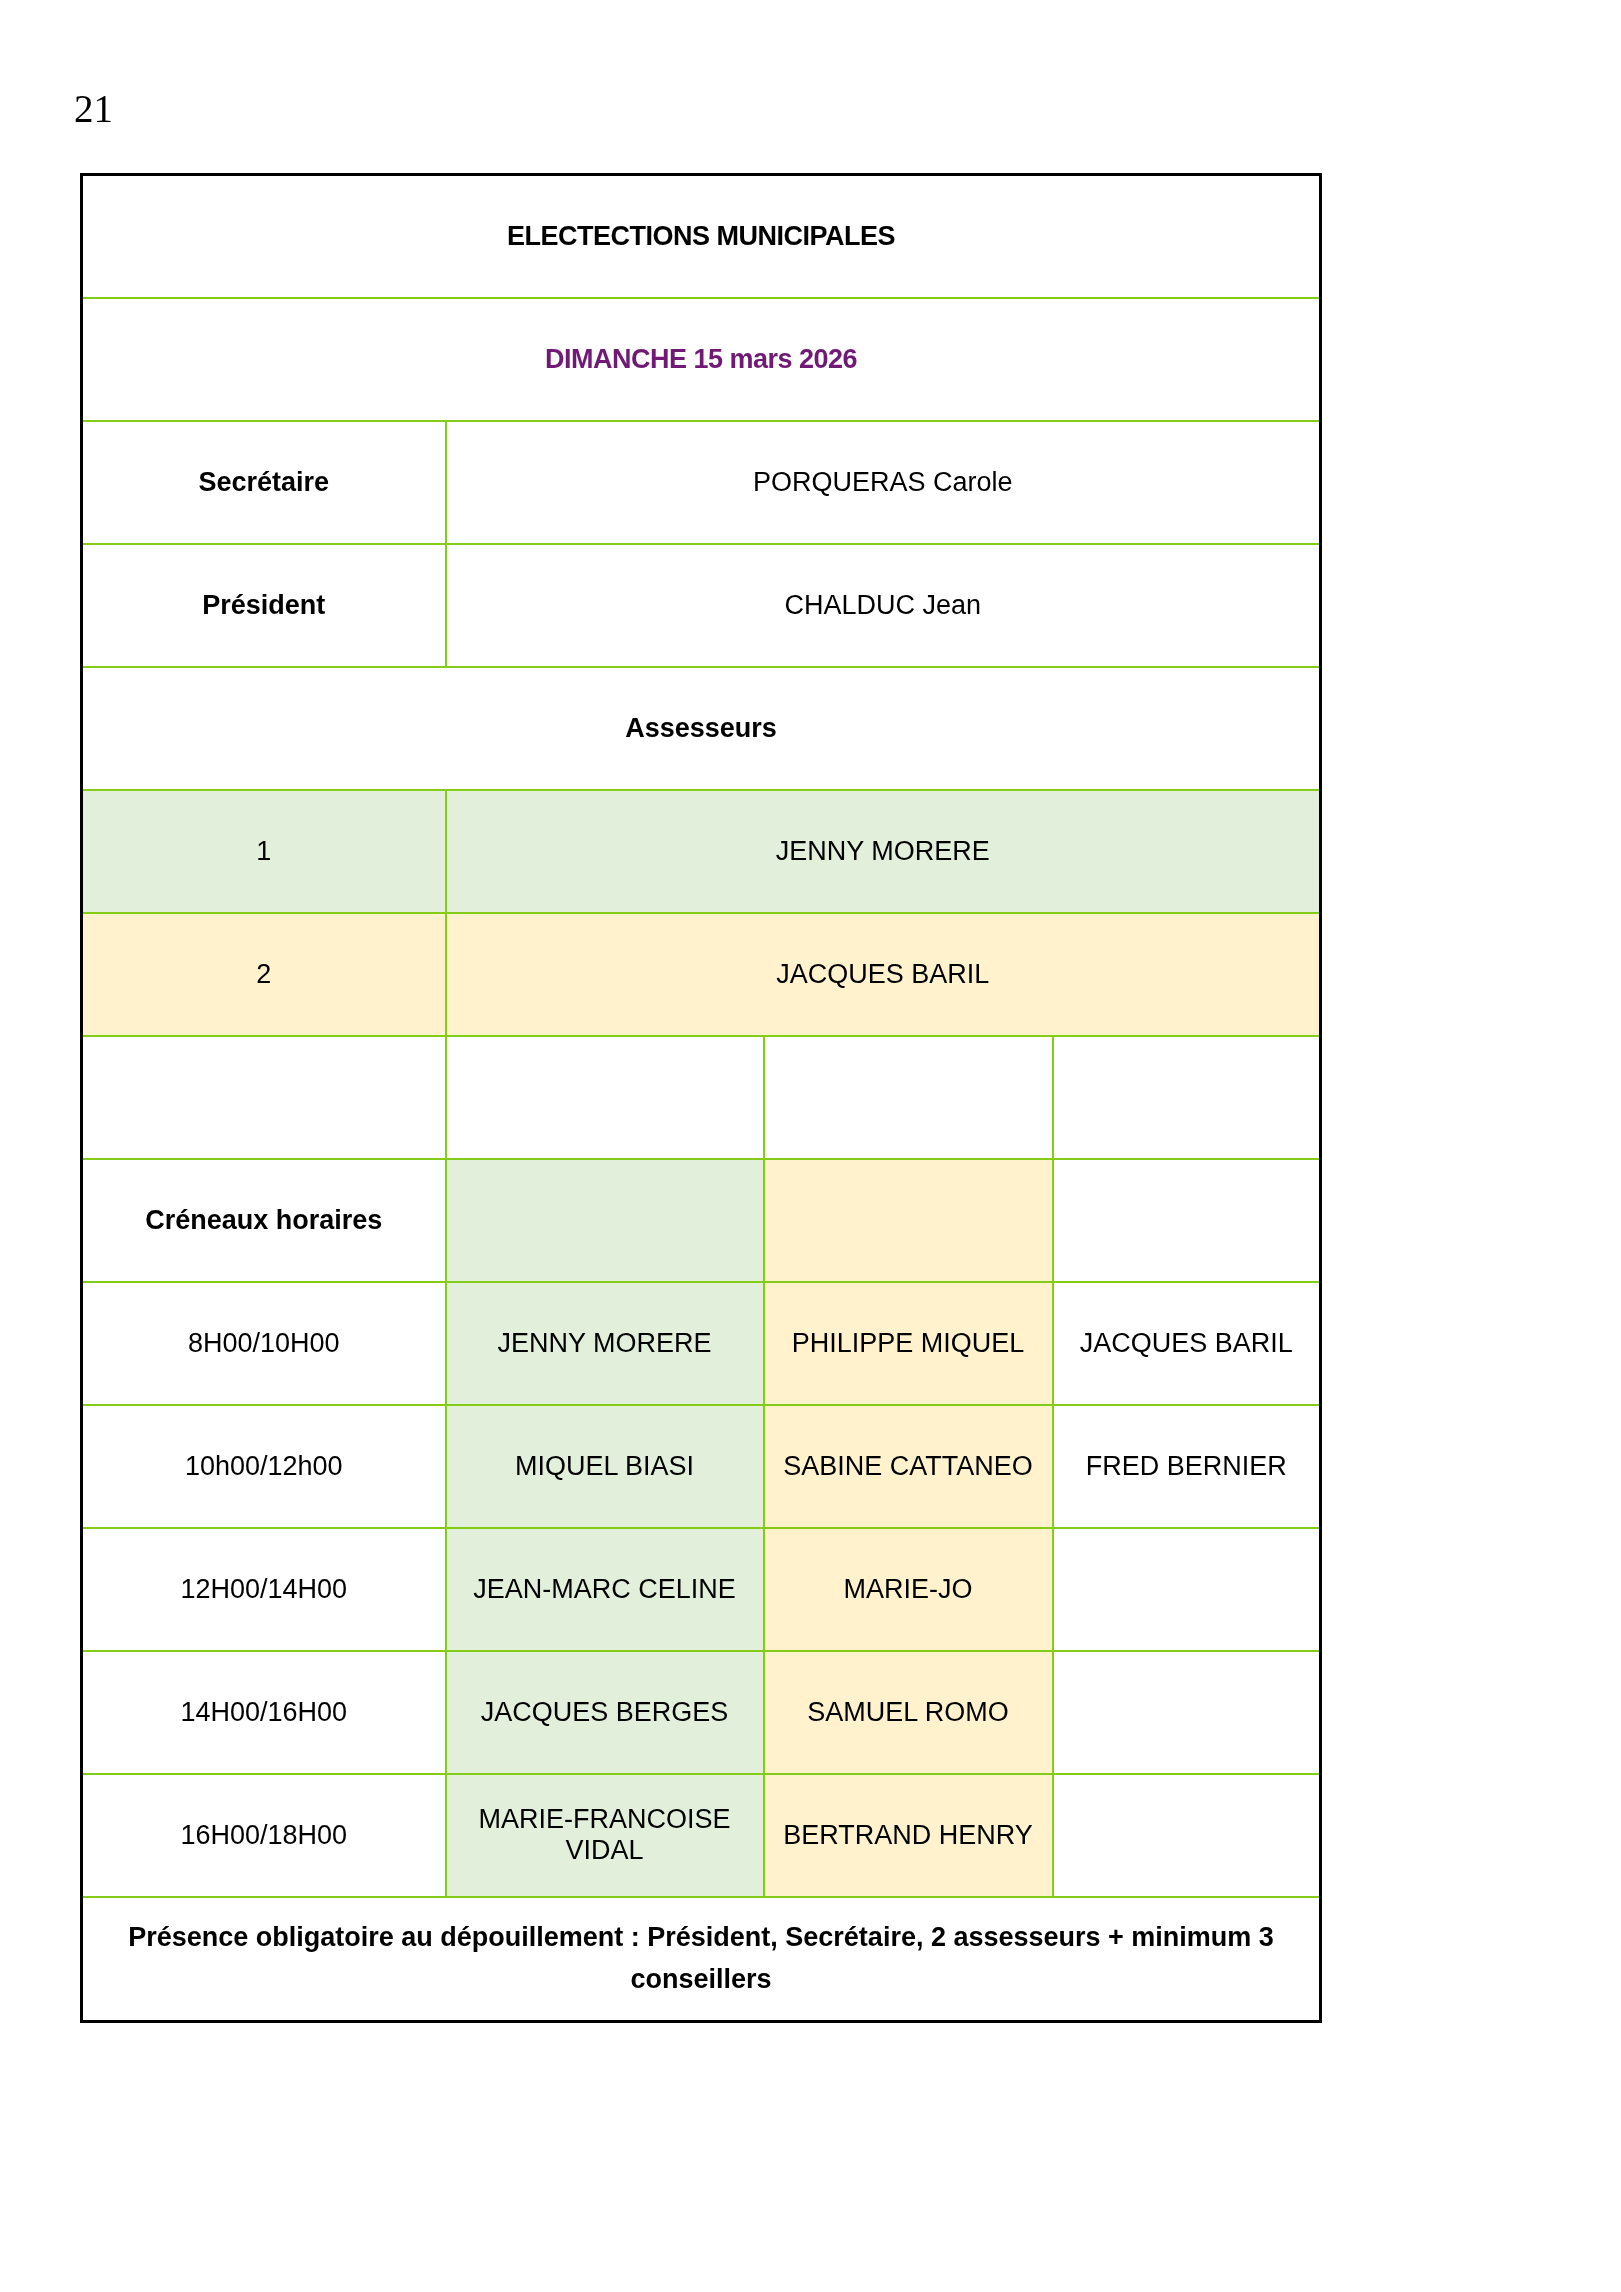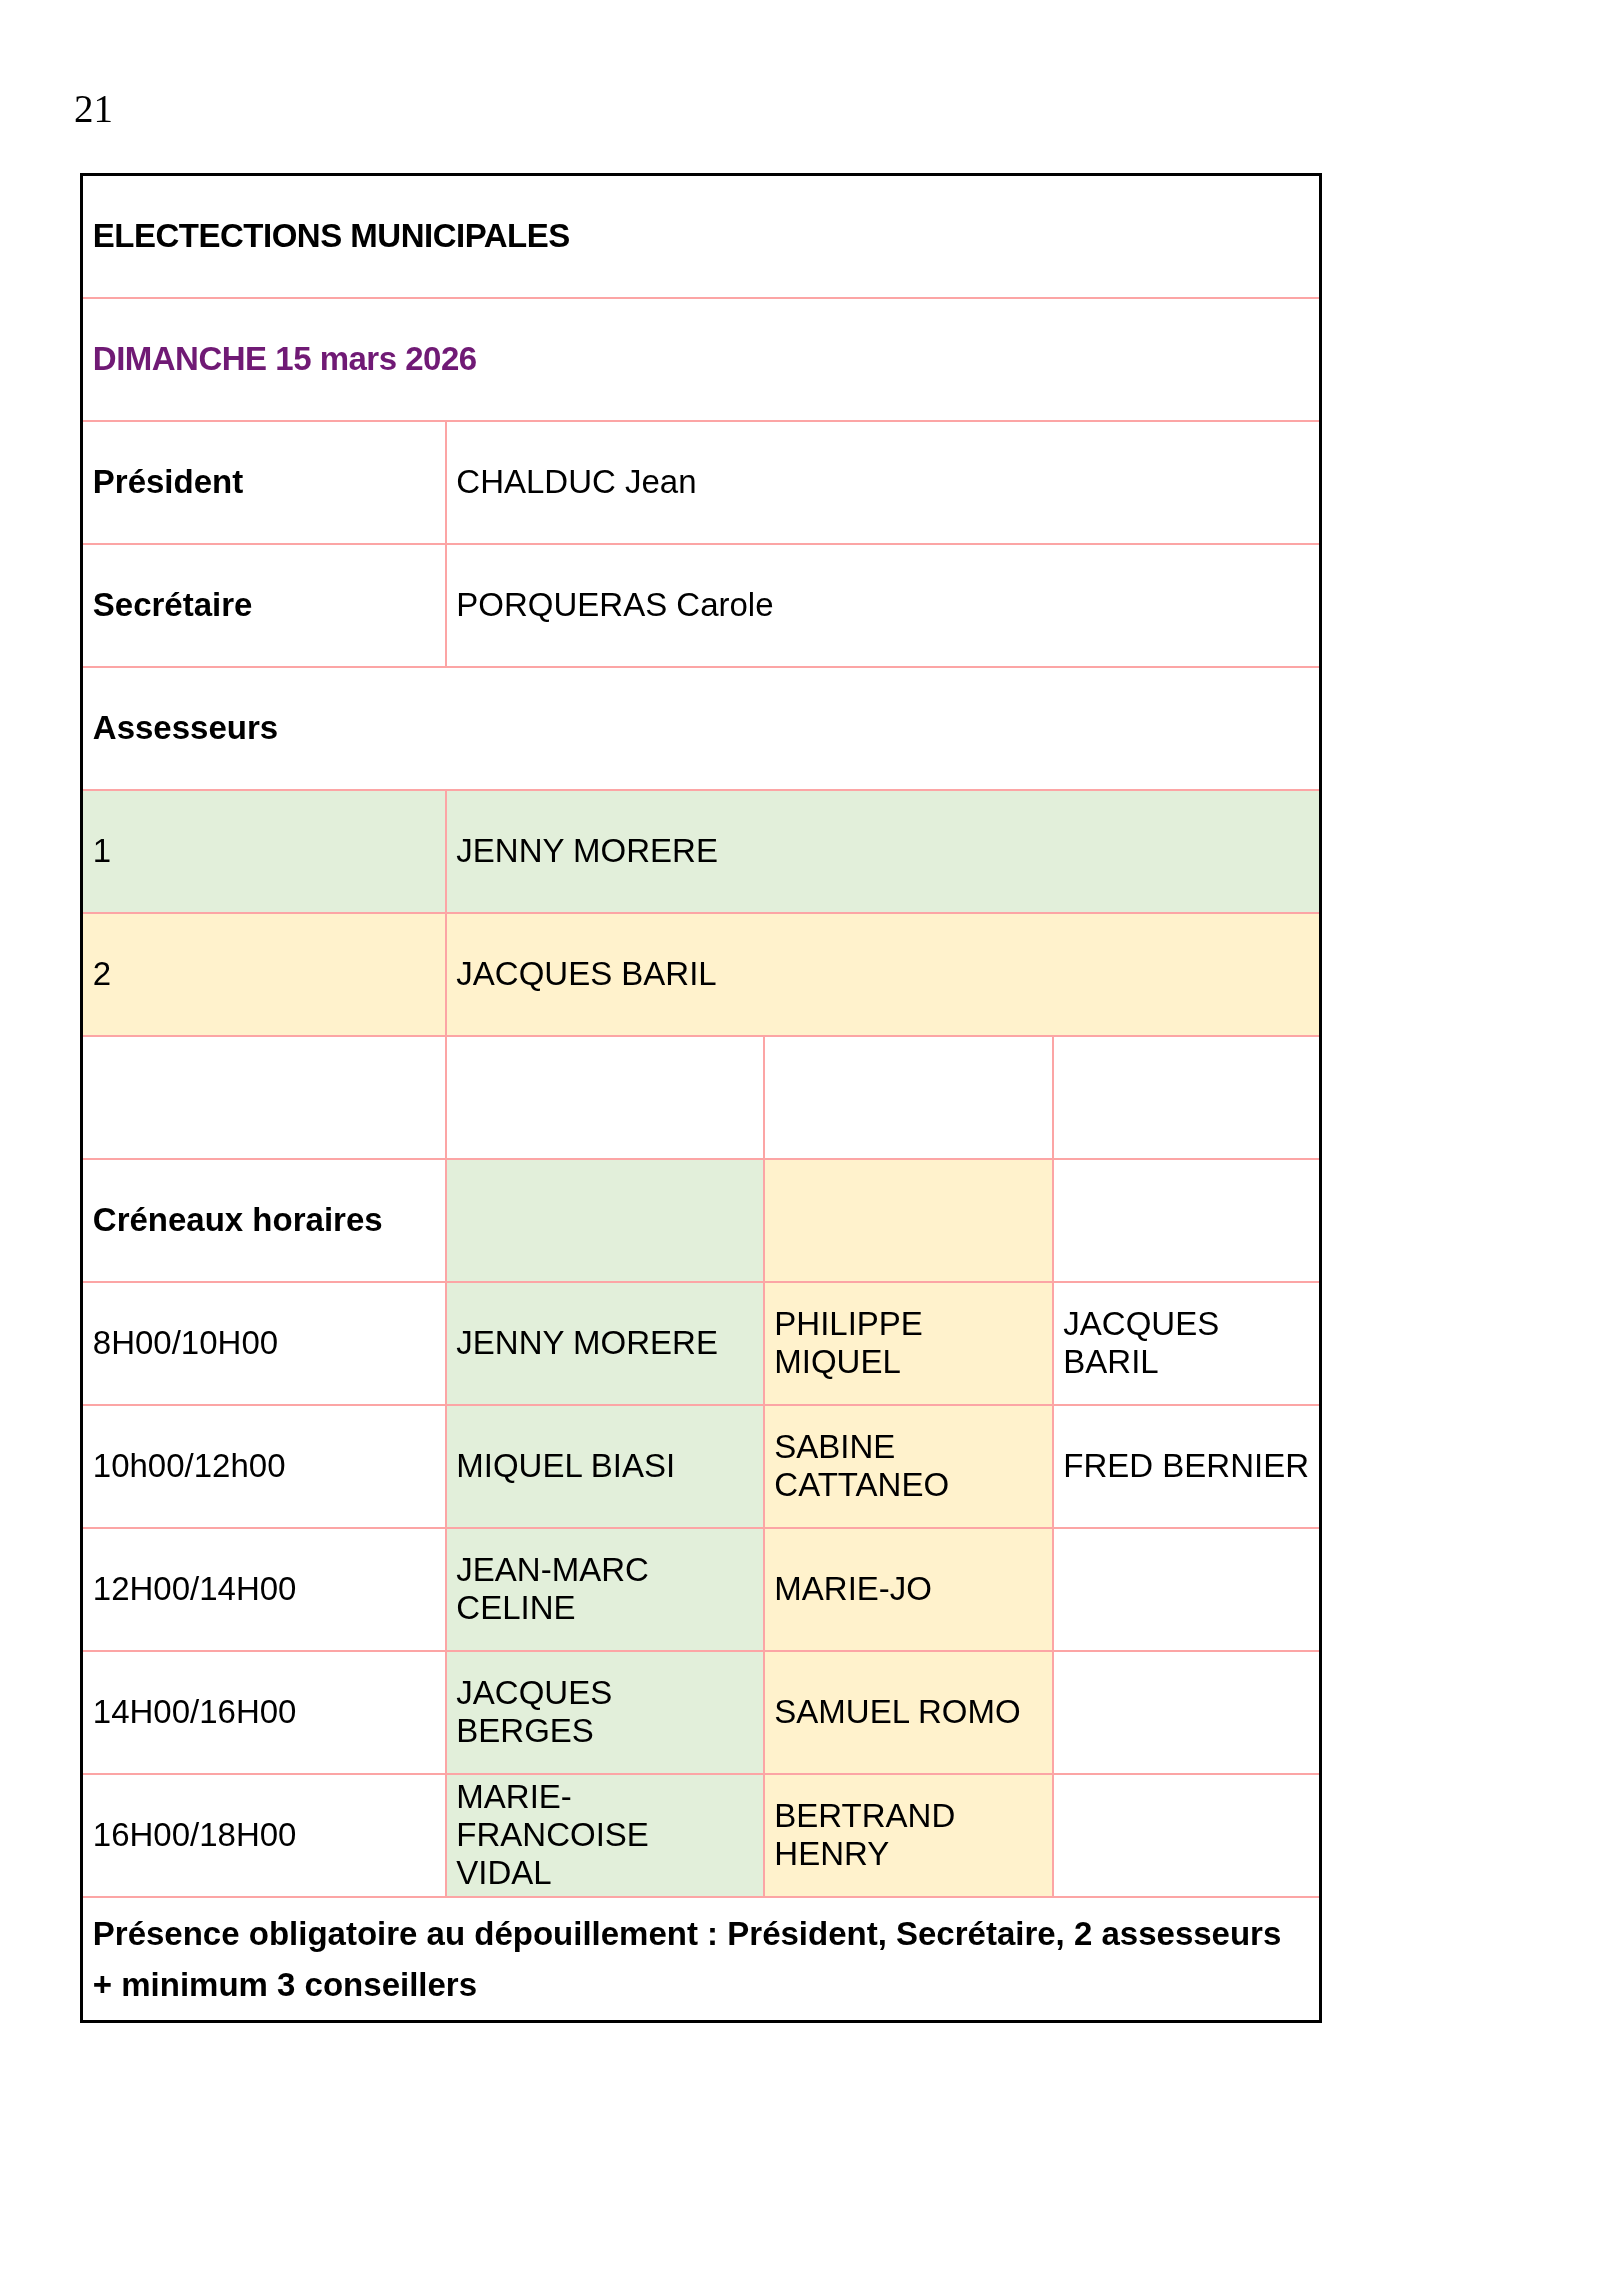--- a/index.html
+++ b/index.html
@@ -27,23 +27,24 @@
   table.roster {
     position: absolute;
     left: 80px;
     top: 173px;
     width: 1238px;
     border-collapse: collapse;
     table-layout: fixed;
     border: 3.9px solid #000000;
   }
   table.roster td {
-    border: 2px solid #fca5a5;
+    border: 2px solid #84cc16;
+    text-align: center;
     vertical-align: middle;
-    font-size: 33px;
+    font-size: 27px;
     padding: 0 9.8px;
     overflow: hidden;
   }
   table.roster tr { height: 123px; }
   .bold { font-weight: bold; }
   .title-cell {
     font-weight: bold;
     font-size: 41px;
     letter-spacing: -0.5px;
   }
@@ -81,27 +82,27 @@
     <tbody>
         <tr>
       <td colspan="4" class="title-cell">ELECTECTIONS MUNICIPALES</td>
     </tr>
 
     <tr>
       <td colspan="4" class="date-cell">DIMANCHE 15 mars 2026</td>
     </tr>
 
     <tr>
-      <td class="bold">Président</td>
-      <td colspan="3">CHALDUC Jean</td>
+      <td class="bold">Secrétaire</td>
+      <td colspan="3">PORQUERAS Carole</td>
     </tr>
 
     <tr>
-      <td class="bold">Secrétaire</td>
-      <td colspan="3">PORQUERAS Carole</td>
+      <td class="bold">Président</td>
+      <td colspan="3">CHALDUC Jean</td>
     </tr>
 
     <tr>
       <td colspan="4" class="bold">Assesseurs</td>
     </tr>
 
     <tr>
       <td class="green">1</td>
       <td colspan="3" class="green">JENNY MORERE</td>
     </tr>

